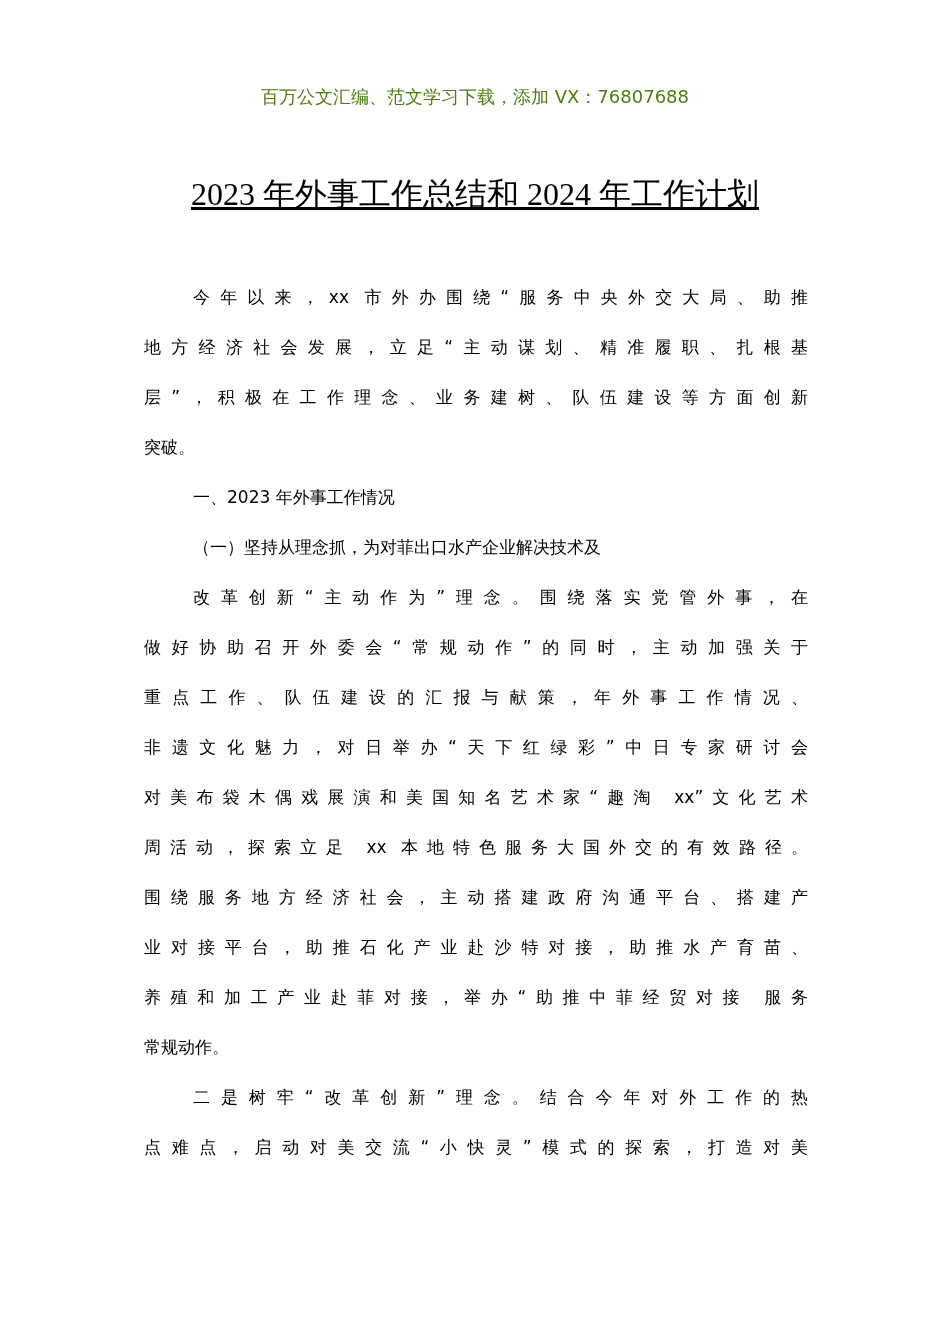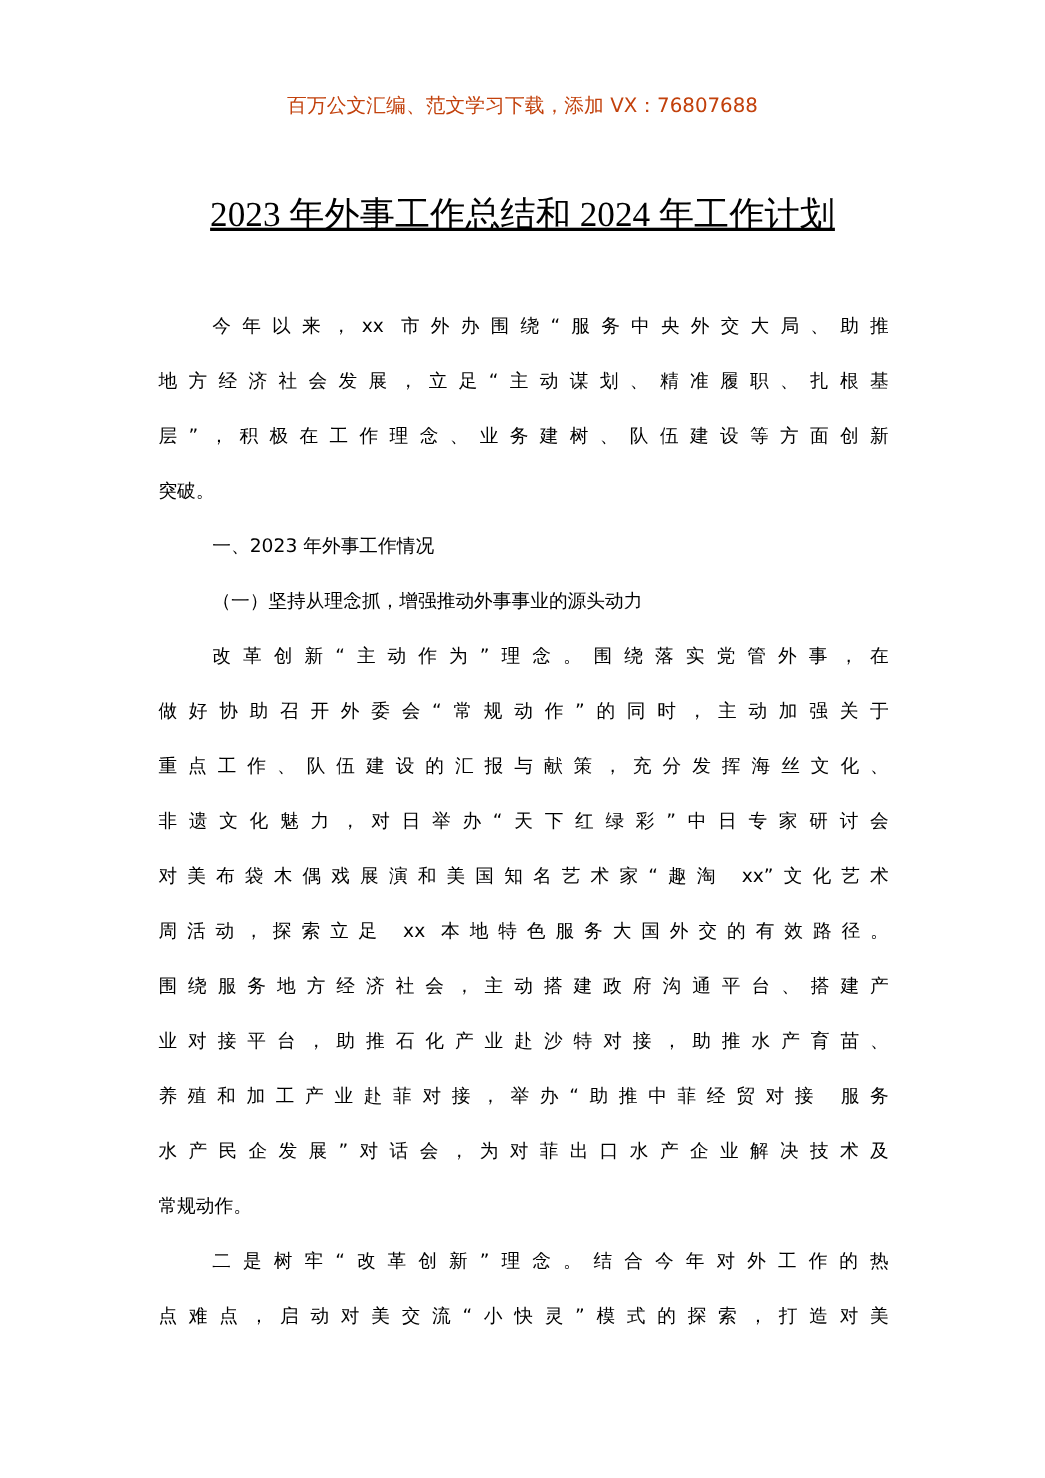--- a/index.html
+++ b/index.html
@@ -53,37 +53,36 @@
       letter-spacing: 0px;
       text-align: justify;
       text-align-last: justify;
     }
     .line.indent { padding-left: 49px; }
     .line.last { text-align-last: left; }
   </style>
 </head>
 <body>
 
-<div class="watermark" style="color: #c2410c;">百万公文汇编、范文学习下载，添加 VX：76807688</div>
+<div class="watermark" style="color: #4d7c0f;">百万公文汇编、范文学习下载，添加 VX：76807688</div>
 
 <div class="doc-title">2023 年外事工作总结和 2024 年工作计划</div>
 
 <div class="body-text">
   <div class="line indent">今年以来，xx 市外办围绕“服务中央外交大局、助推</div>
   <div class="line">地方经济社会发展，立足“主动谋划、精准履职、扎根基</div>
   <div class="line">层”，积极在工作理念、业务建树、队伍建设等方面创新</div>
   <div class="line last">突破。</div>
   <div class="line indent last">一、2023 年外事工作情况</div>
-  <div class="line indent last">（一）坚持从理念抓，增强推动外事事业的源头动力</div>
+  <div class="line indent last">（一）坚持从理念抓，为对菲出口水产企业解决技术及</div>
   <div class="line indent">改革创新“主动作为”理念。围绕落实党管外事，在</div>
   <div class="line">做好协助召开外委会“常规动作”的同时，主动加强关于</div>
-  <div class="line">重点工作、队伍建设的汇报与献策，充分发挥海丝文化、</div>
+  <div class="line">重点工作、队伍建设的汇报与献策，年外事工作情况、</div>
   <div class="line">非遗文化魅力，对日举办“天下红绿彩”中日专家研讨会</div>
   <div class="line">对美布袋木偶戏展演和美国知名艺术家“趣淘 xx”文化艺术</div>
   <div class="line">周活动，探索立足 xx 本地特色服务大国外交的有效路径。</div>
   <div class="line">围绕服务地方经济社会，主动搭建政府沟通平台、搭建产</div>
   <div class="line">业对接平台，助推石化产业赴沙特对接，助推水产育苗、</div>
   <div class="line">养殖和加工产业赴菲对接，举办“助推中菲经贸对接 服务</div>
-  <div class="line">水产民企发展”对话会，为对菲出口水产企业解决技术及</div>
   <div class="line last">常规动作。</div>
   <div class="line indent">二是树牢“改革创新”理念。结合今年对外工作的热</div>
   <div class="line">点难点，启动对美交流“小快灵”模式的探索，打造对美</div>
 </div>
 
 </body></html>

